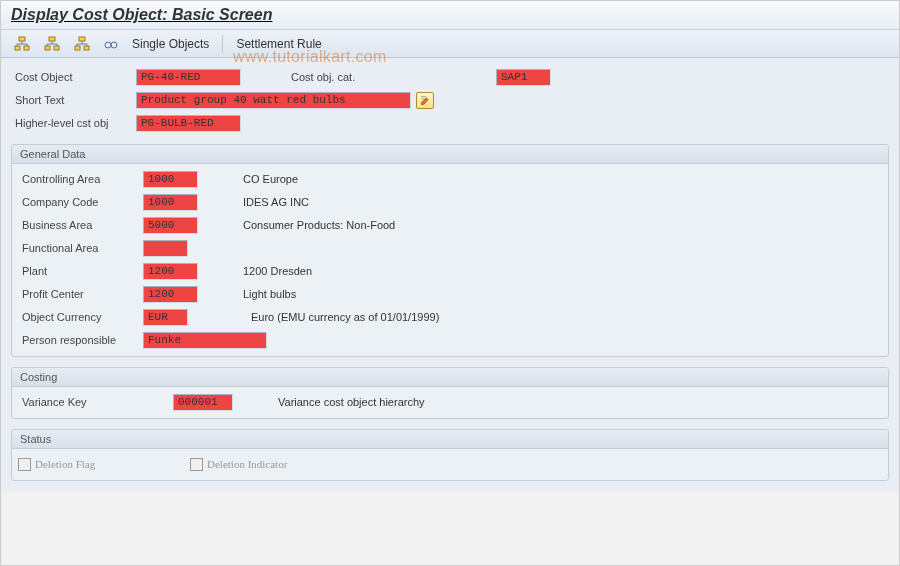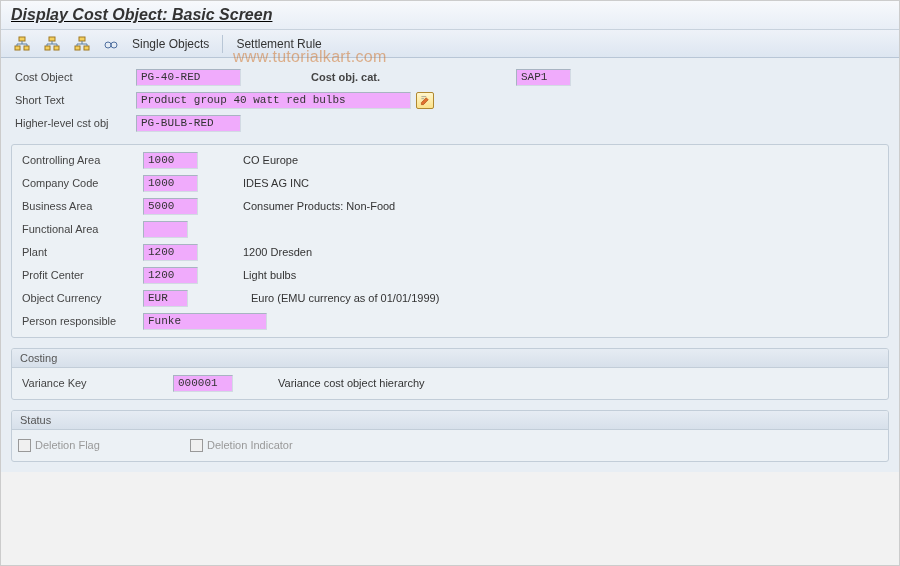--- a/index.html
+++ b/index.html
@@ -6,36 +6,36 @@
     body { margin:0; padding:0; background:#fff; width:900px; height:566px; overflow:hidden; border:1px solid #ccc;}
     .wrap { background:#f2f2f2; width:100%; height:100%; position:relative;}
     .titlebar { background:linear-gradient(#f7f9fc,#e8eef6); border-bottom:1px solid #c8d2dd; padding:5px 10px;text-decoration:underline; }
     .titlebar h1 { margin:0; font-size:16px; font-style:italic; font-weight:bold; color:#333;}
     .toolbar { background:linear-gradient(#eef2f8,#dde6f1); border-bottom:1px solid #b8c6d6; padding:3px 8px; height:28px; display:flex; align-items:center; gap:4px;}
     .tbbtn { display:inline-flex; align-items:center; gap:14px; padding:2px 4px; font-size:12px; color:#333; cursor:pointer; border:1px solid transparent; border-radius:3px;}
     .tbsep { width:1px; height:18px; background:#b8c6d6; margin:0 4px;}
     .content { padding:8px 10px 10px 10px; background:#e8eef4; position:relative;}
     .row { display:flex; align-items:center; height:22px; margin-bottom:1px;}
     .lbl { width:125px; font-size:11px; color:#444; text-align:left; padding-left:4px;}
-    .fld { height:17px; line-height:15px; font-size:11px; padding:0 4px; background:#f0abfc; border-top:1px solid #a8b4c2; border-left:1px solid #a8b4c2; border-right:1px solid #d2dae3; border-bottom:1px solid #d2dae3; color:#333; font-family: 'Courier New', monospace;}
+    .fld { height:17px; line-height:15px; font-size:11px; padding:0 4px; background:#ef4444; border-top:1px solid #a8b4c2; border-left:1px solid #a8b4c2; border-right:1px solid #d2dae3; border-bottom:1px solid #d2dae3; color:#333; font-family: 'Courier New', monospace;}
     .fld-w1 { width:105px;}
     .fld-w2 { width:275px;}
     .fld-w3 { width:55px;}
     .fld-w4 { width:45px;}
     .fld-w5 { width:124px;}
     .fld-w6 { width:60px;}
     .desc { font-size:11px; color:#333; margin-left:45px;}
     .midlbl { width:205px; font-size:11px; color:#444; text-align:left;}
     .editicon { width:18px; height:17px; border:1px solid #b08830; background:linear-gradient(#fff6cc,#fce28a); margin-left:5px; display:flex; align-items:center; justify-content:center; cursor:pointer; border-radius:2px;}
     .editicon svg { width:11px; height:11px;}
     .group { margin-top:10px; background:#ecf1f5; border:1px solid #c2cdd8; border-radius:3px; overflow:hidden;}
     .grouphead { background:linear-gradient(#e6ecf3,#d7e0ea); border-bottom:1px solid #c2cdd8; padding:3px 8px; font-size:11px; color:#555;}
     .groupbody { padding:4px 6px;}
     .checkbox { width:13px; height:13px; border:1px solid #999; background:#f0f0f0; display:inline-block; vertical-align:middle; margin-right:4px;}
-    .disabled { color:#999;}
+    .disabled { color:#999;font-family:Liberation Serif, serif;}
     .watermark { position:absolute; top:47px; left:232px; font-size:16px; color:rgba(210,120,50,0.55); font-weight:500; letter-spacing:0.3px; pointer-events:none; z-index:5;}
     svg { display:block;}
   </style>
 </head>
 <body>
 <div class="wrap">
 
 <div class="titlebar">
   <h1>Display Cost Object: Basic Screen</h1>
 </div>
@@ -79,40 +79,41 @@
   <span class="tbbtn">
     <span>Settlement Rule</span>
   </span>
 </div>
 
 <div class="content">
 
   <div class="row">
     <span class="lbl">Cost Object</span>
     <span class="fld fld-w1">PG-40-RED</span>
-    <span class="midlbl" style="margin-left:70px;font-weight:bold;">Cost obj. cat.</span>
+    <span class="midlbl" style="margin-left:50px;">Cost obj. cat.</span>
     <span class="fld fld-w3">SAP1</span>
   </div>
   <div class="row">
     <span class="lbl">Short Text</span>
     <span class="fld fld-w2">Product group 40 watt red bulbs</span>
     <span class="editicon">
       <svg viewBox="0 0 16 16">
             <path d="M2 11 L9 4 L12 7 L5 14 L2 14 Z" fill="#e07030" stroke="#a04000" stroke-width="0.8"></path>
             <rect x="2" y="2" width="7" height="1" fill="#888"></rect>
             <rect x="2" y="5" width="4" height="1" fill="#888"></rect>
           </svg>
     </span>
   </div>
   <div class="row">
     <span class="lbl">Higher-level cst obj</span>
     <span class="fld fld-w1">PG-BULB-RED</span>
   </div>
 
   <div class="group">
+    <div class="grouphead">General Data</div>
     <div class="groupbody">
       <div class="row">
         <span class="lbl">Controlling Area</span>
         <span class="fld fld-w3">1000</span>
         <span class="desc">CO Europe</span>
       </div>
       <div class="row">
         <span class="lbl">Company Code</span>
         <span class="fld fld-w3">1000</span>
         <span class="desc">IDES AG INC</span>

